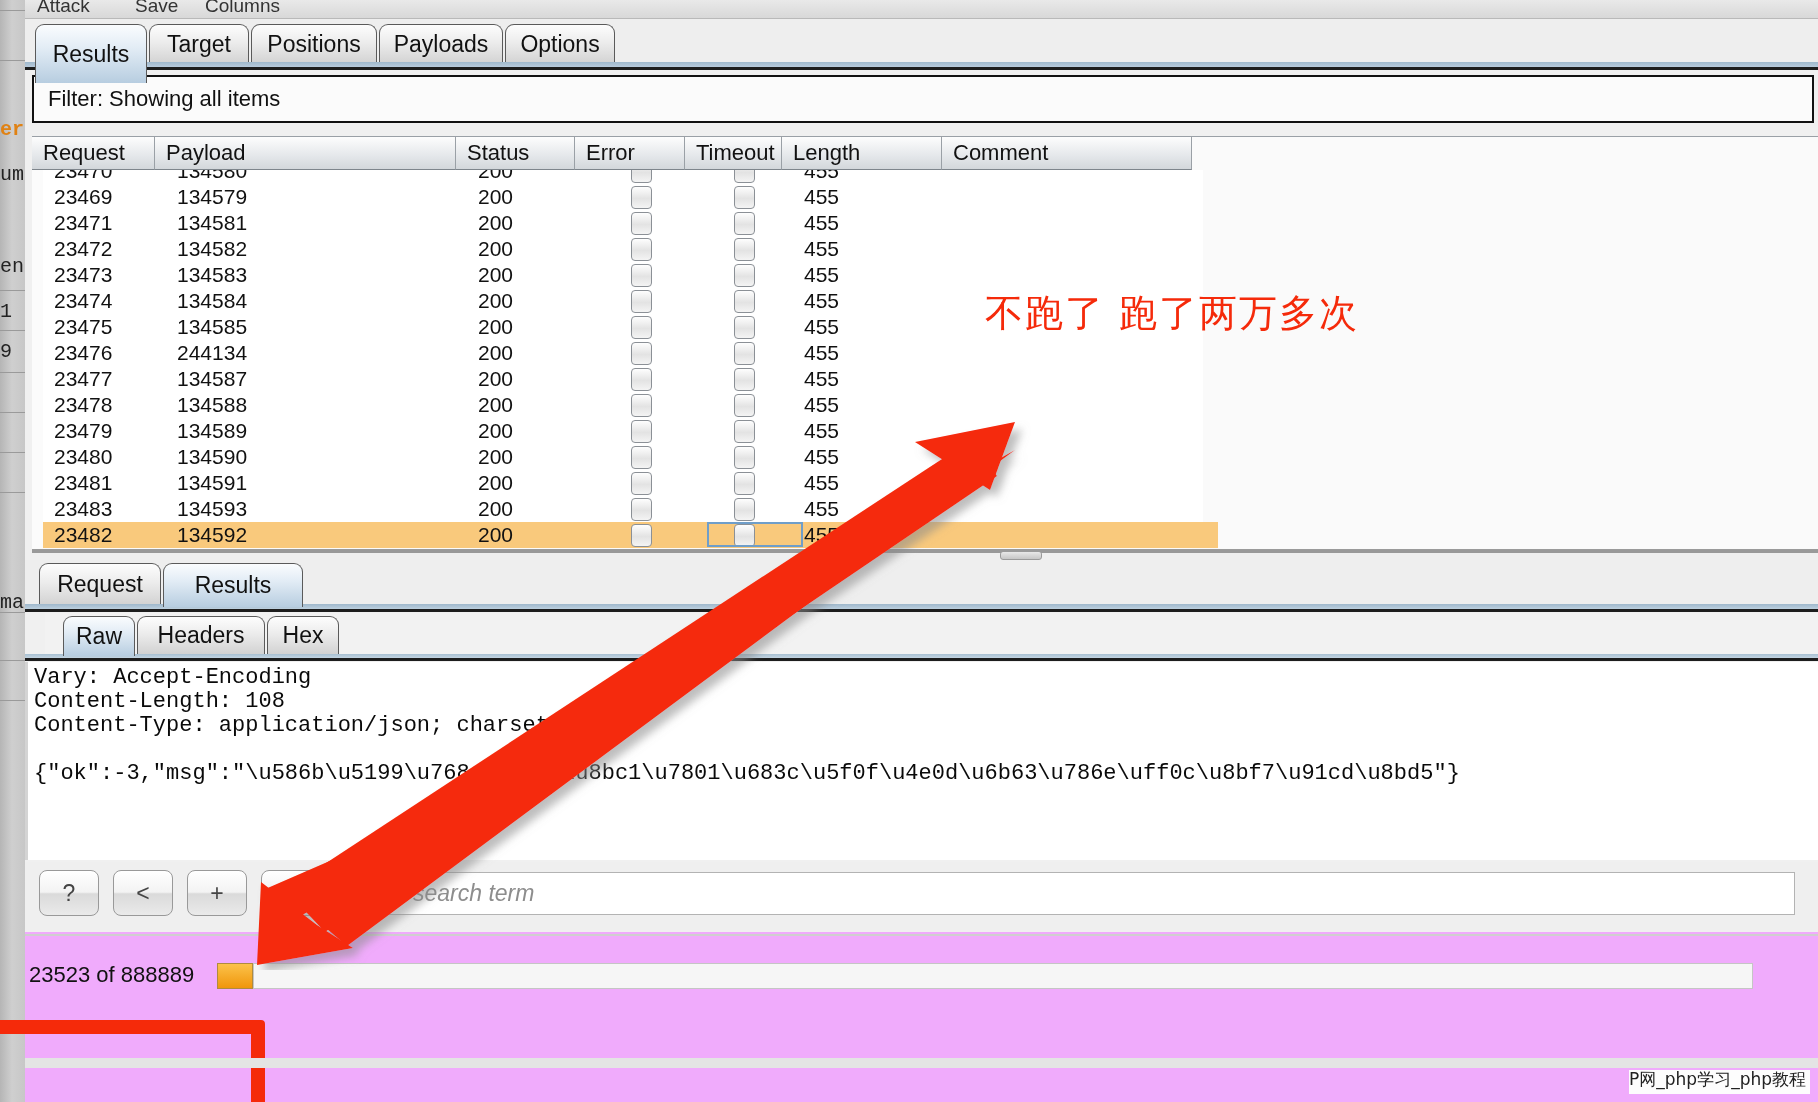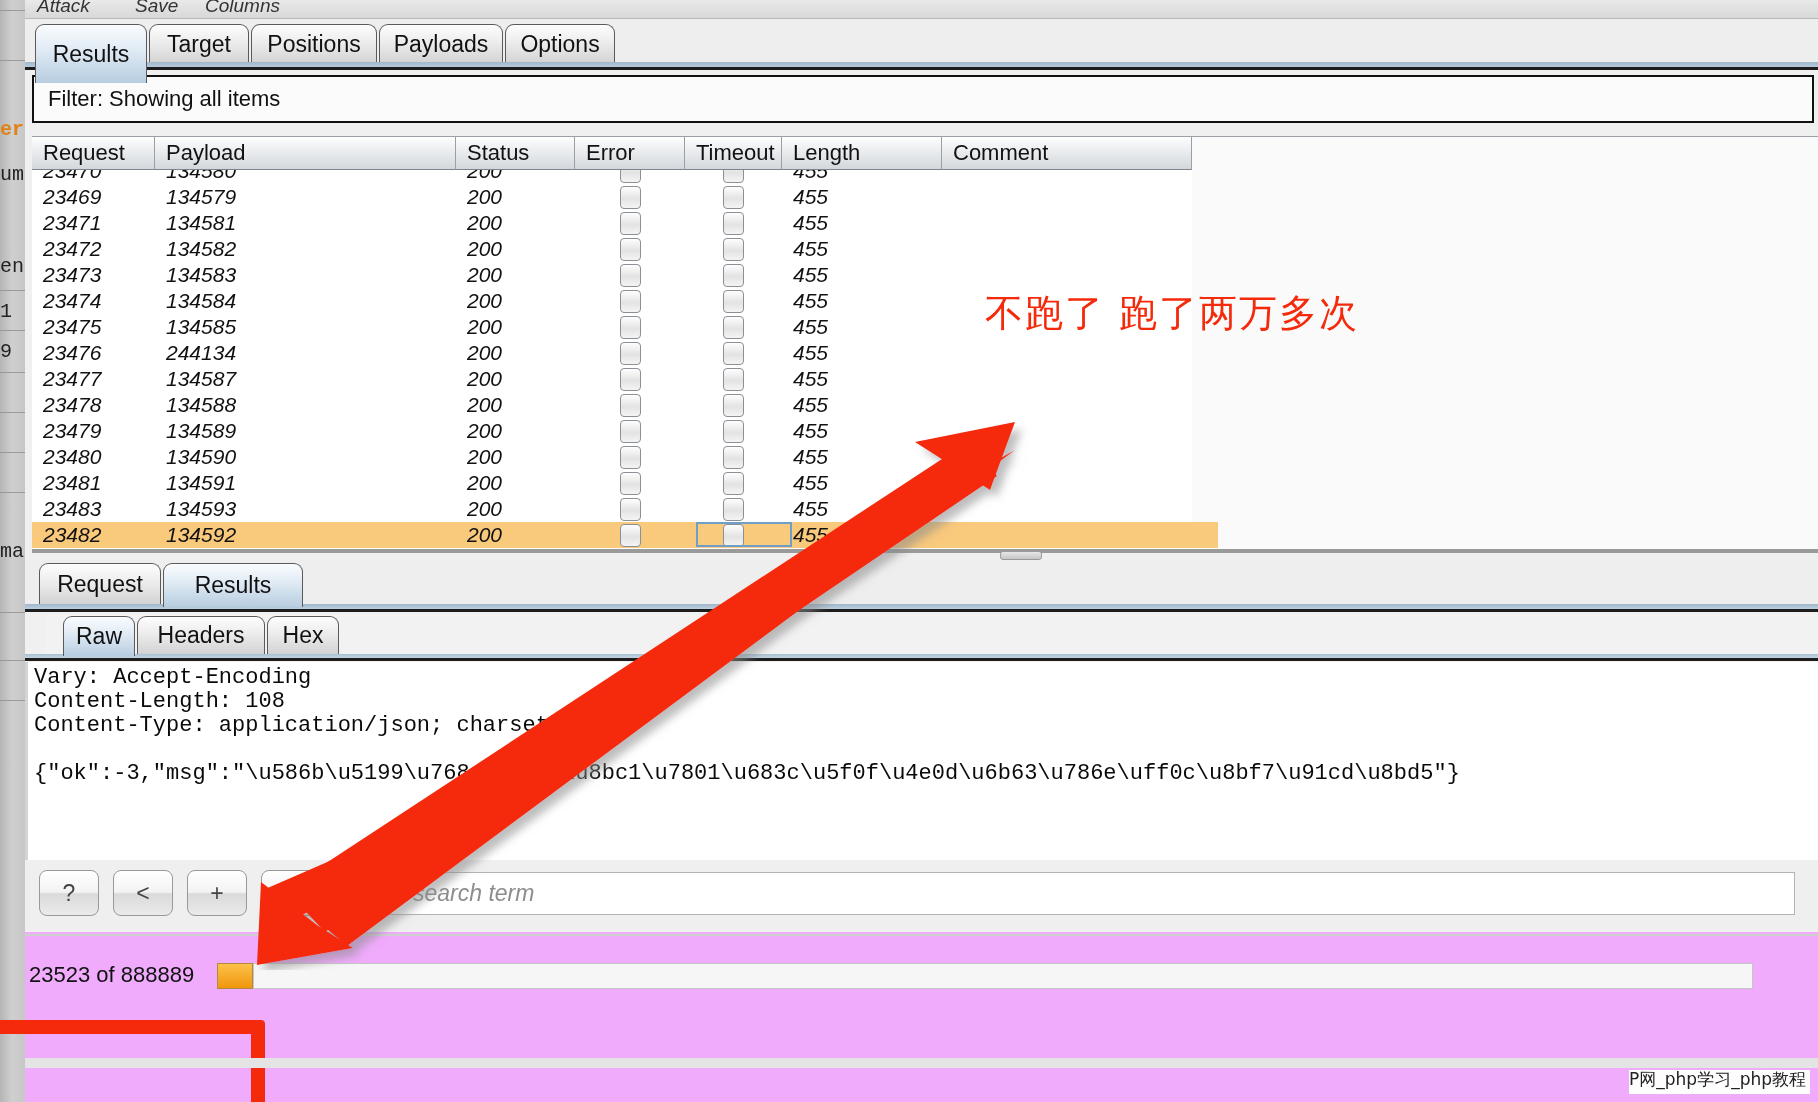--- a/index.html
+++ b/index.html
@@ -17,21 +17,21 @@
   .bg-frag{position:absolute;left:0;font-size:20px;color:#222;white-space:nowrap;
     font-family:Liberation Mono, monospace;}
   .bg-frag.orange{color:#e08214;font-weight:bold;}
   .bg-line{position:absolute;left:0;width:30px;height:1px;background:#9a9a9a;}
 
   
   .burp{position:absolute;left:25px;top:0;width:1793px;height:1102px;background:#f0f0f0;}
 
   .menubar{position:absolute;left:0;top:0;width:1793px;height:18px;
     background:linear-gradient(to bottom,#e9e9e9,#d8d8d8);
-    border-bottom:1px solid #b9b9b9;font-style:italic;}
+    border-bottom:1px solid #b9b9b9;}
   .menubar .mi{position:absolute;top:-5px;font-size:19px;color:#333;}
 
   
   .tabstrip{position:absolute;left:0;top:19px;width:1793px;height:48px;
     background:#eeeeee;}
   .tab{position:absolute;top:5px;height:40px;box-sizing:border-box;
     border:1px solid #5a5a5a;border-bottom:none;
     border-radius:9px 9px 0 0;
     background:linear-gradient(to bottom,#fdfdfd 0%,#ececec 45%,#d2d2d2 100%);
     font-size:23px;color:#111;display:flex;align-items:center;justify-content:center;
@@ -53,21 +53,21 @@
     background:#fbfbfb;overflow:hidden;}
   .thead{position:absolute;left:0;top:0;height:34px;width:1160px;
     display:flex;}
   .th{height:34px;box-sizing:border-box;
     background:linear-gradient(to bottom,#fdfdfd,#e4e7ea 60%,#d3d7db);
     border-right:1px solid #9aa0a6;border-top:1px solid #9aa0a6;border-bottom:1px solid #7e858c;
     font-size:22px;color:#111;display:flex;align-items:center;padding-left:11px;}
   .thead-rest{position:absolute;left:1160px;top:0;width:626px;height:34px;
     border-top:1px solid #9aa0a6;border-bottom:1px solid #7e858c;background:#fafafa;}
 
-  .tbody{position:absolute;left:0;top:34px;width:1160px;height:380px;overflow:hidden;font-style:italic;}
+  .tbody{position:absolute;left:11px;top:34px;width:1160px;height:380px;overflow:hidden;}
   .trow{position:relative;height:26px;display:flex;align-items:center;
     font-size:21px;color:#111;background:#ffffff;}
   .trow.sel{background:#f9c97c;}
   .cell{box-sizing:border-box;height:26px;display:flex;align-items:center;padding-left:11px;}
   .c-req{width:123px;}
   .c-pay{width:301px;}
   .c-status{width:119px;}
   .c-err{width:110px;justify-content:center;padding-left:0;}
   .c-tmo{width:97px;justify-content:center;padding-left:0;}
   .c-len{width:160px;}
@@ -149,21 +149,21 @@
     <div class="bg-frag" style="top:163px">um</div>
     <div class="bg-frag" style="top:255px">en</div>
     <div class="bg-line" style="top:290px"></div>
     <div class="bg-frag" style="top:300px">1</div>
     <div class="bg-line" style="top:330px"></div>
     <div class="bg-frag" style="top:340px">9</div>
     <div class="bg-line" style="top:372px"></div>
     <div class="bg-line" style="top:412px"></div>
     <div class="bg-line" style="top:452px"></div>
     <div class="bg-line" style="top:492px"></div>
-    <div class="bg-frag" style="top:540px">ma</div>
+    <div class="bg-frag" style="top:591px">ma</div>
     <div class="bg-line" style="top:612px"></div>
     <div class="bg-line" style="top:660px"></div>
     <div class="bg-line" style="top:700px"></div>
   </div>
 
   <div class="burp">
 
     <div class="menubar">
       <div class="mi" style="left:12px">Attack</div>
       <div class="mi" style="left:110px">Save</div>

